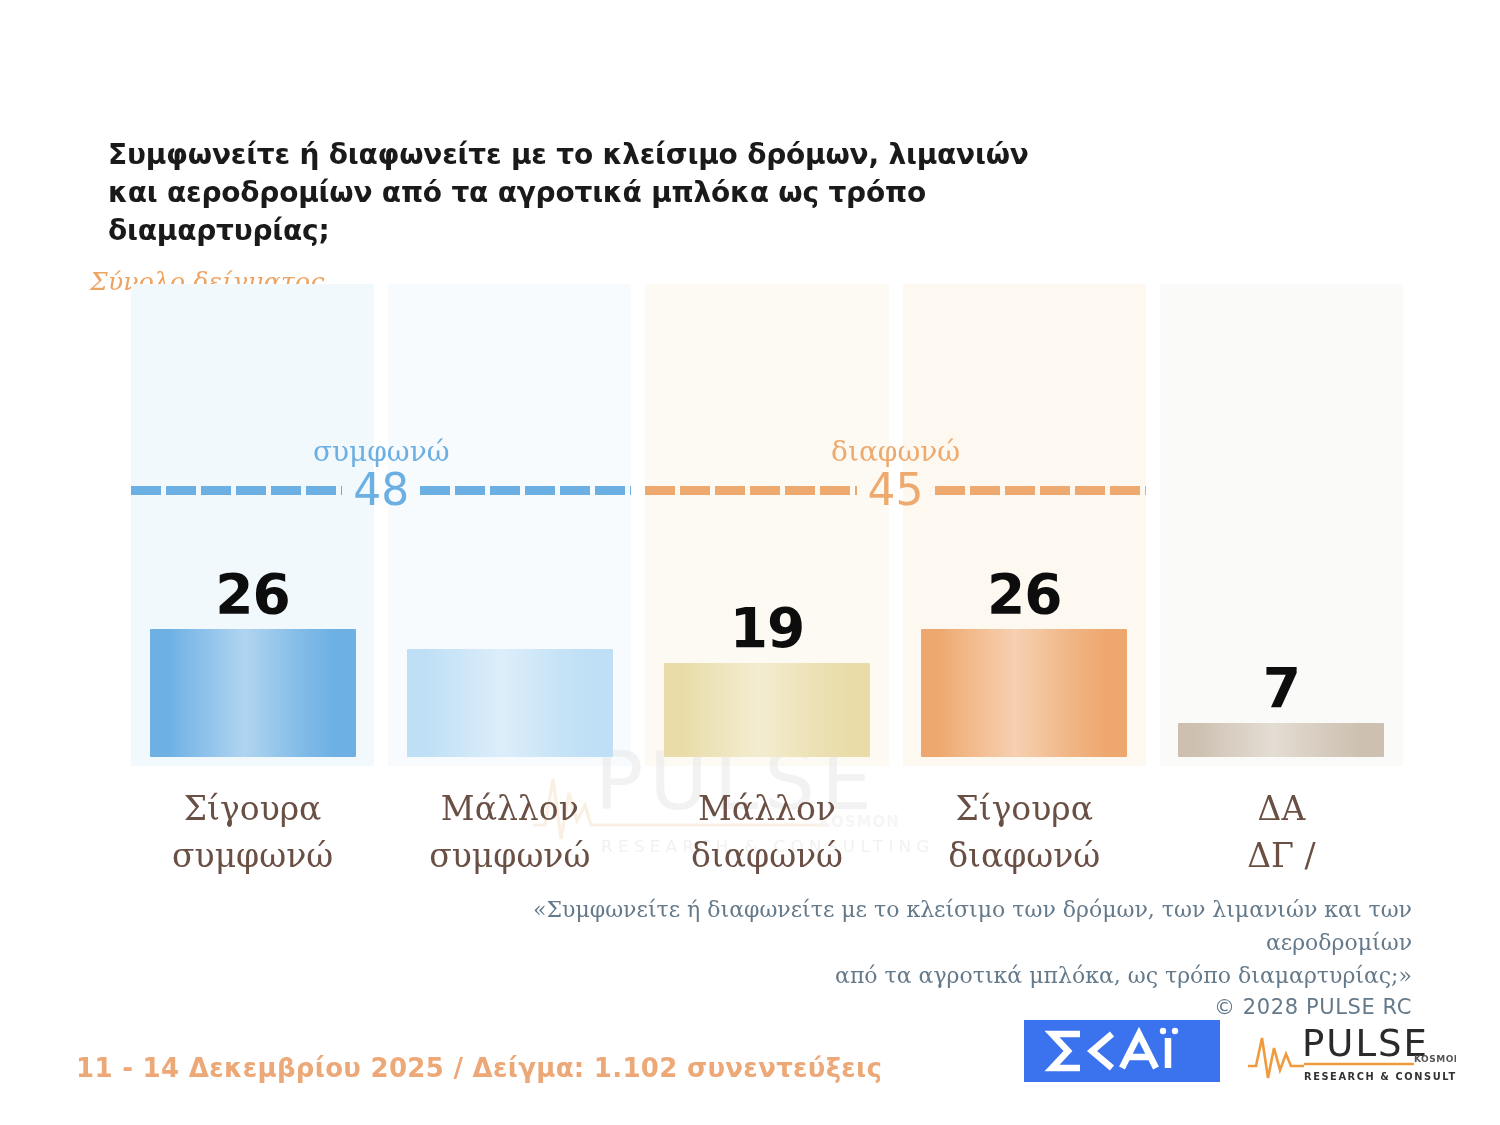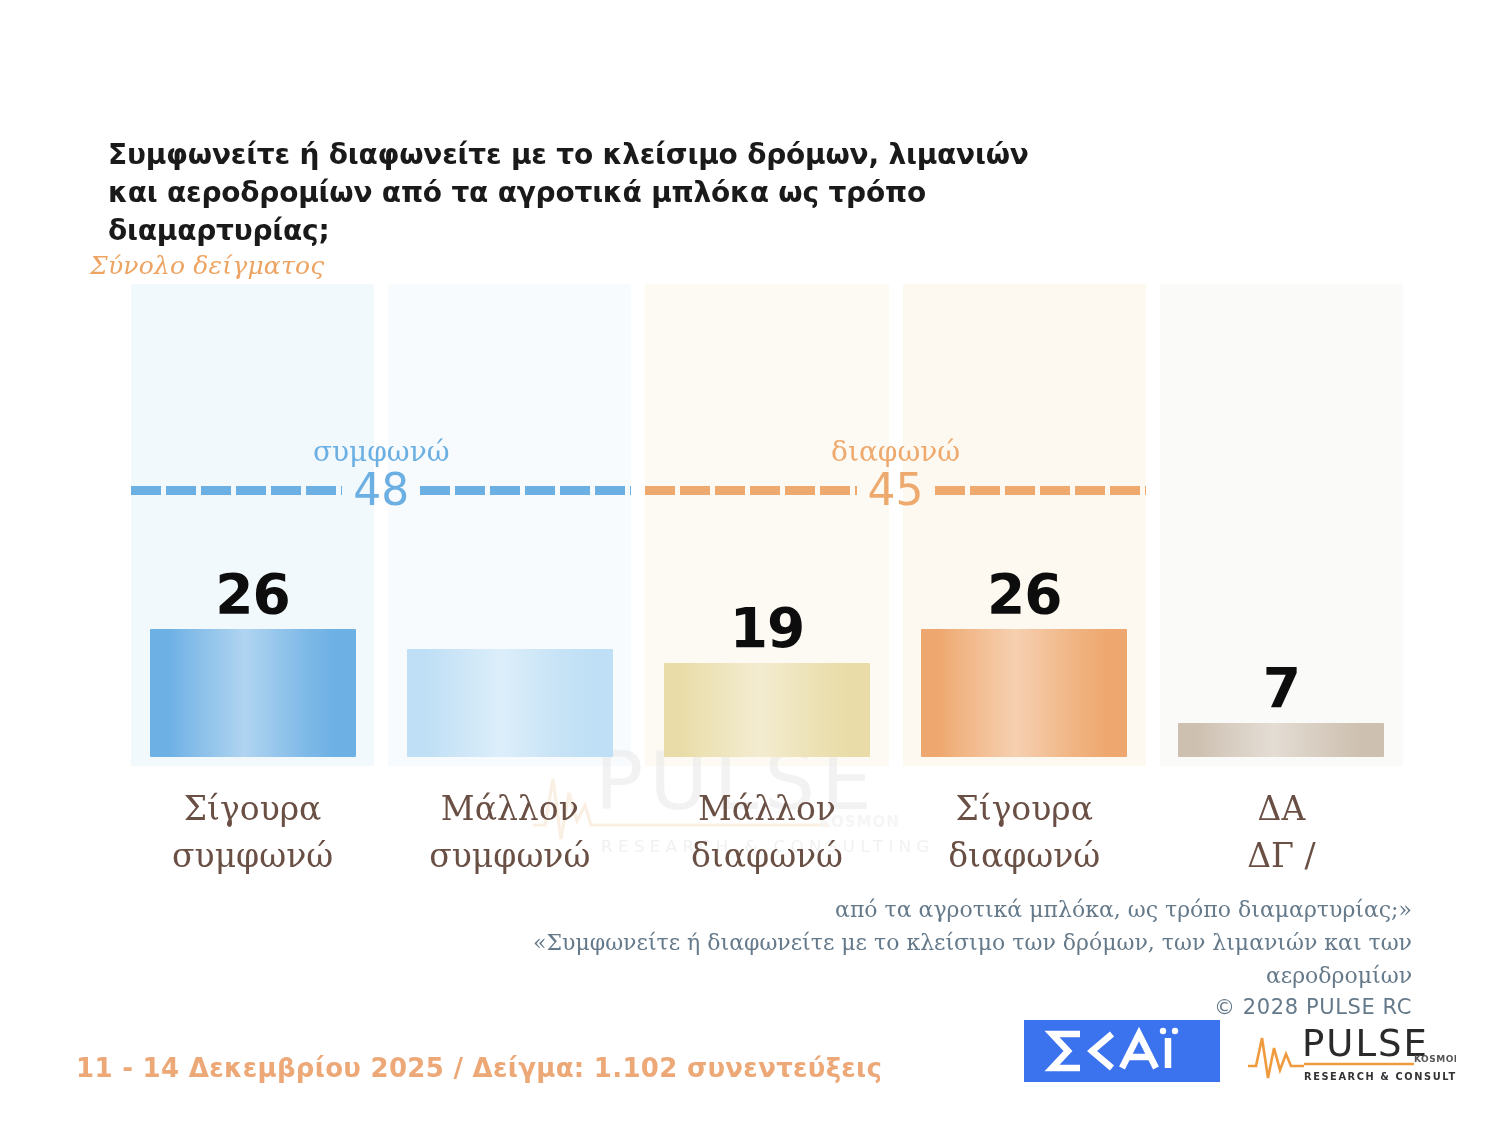--- a/index.html
+++ b/index.html
@@ -25,21 +25,21 @@
   #chart-title {
     font-family: "DejaVu Sans", "Liberation Sans", sans-serif;
     font-weight: bold;
     font-size: 28px;
     line-height: 1.35;
     color: #1a1a1a;
     letter-spacing: -0.2px;
     margin-left: 18px;
   }
   #chart-subtitle {
-    margin-top: 2px;
+    margin-top: 18px;
     font-family: "DejaVu Serif", "Liberation Serif", serif;
     font-style: italic;
     font-size: 25px;
     color: #eda463;
     letter-spacing: 0.2px;
   }
 
   
   #plot {
     position: absolute;
@@ -249,22 +249,22 @@
 <div class="cat-label" id="cat-3" style="left: 902.6px; width: 243.2px; top: 786px;">
   <div>Σίγουρα</div>
   <div>διαφωνώ</div>
 </div>
 <div class="cat-label" id="cat-4" style="left: 1159.8px; width: 243.2px; top: 786px;">
   <div>ΔΑ</div>
   <div>ΔΓ /</div>
 </div>
 
 <div id="footnote">
+  <div>«Συμφωνείτε ή διαφωνείτε με το κλείσιμο των δρόμων, των λιμανιών και των αεροδρομίων</div>
   <div>από τα αγροτικά μπλόκα, ως τρόπο διαμαρτυρίας;»</div>
-  <div>«Συμφωνείτε ή διαφωνείτε με το κλείσιμο των δρόμων, των λιμανιών και των αεροδρομίων</div>
   <div id="copyright">© 2028  PULSE RC</div>
 </div>
 
 <div id="date-line">11 - 14 Δεκεμβρίου 2025  /  Δείγμα:  1.102 συνεντεύξεις</div>
 
 <div id="logos">
   <div id="skai-logo">
     <svg viewBox="0 0 160 50" width="160" height="50" aria-hidden="true">
       <g fill="none" stroke="#ffffff" stroke-width="6.5" stroke-linejoin="miter">
         <polyline points="38,8 10,8 26,25 10,42 38,42"></polyline>

